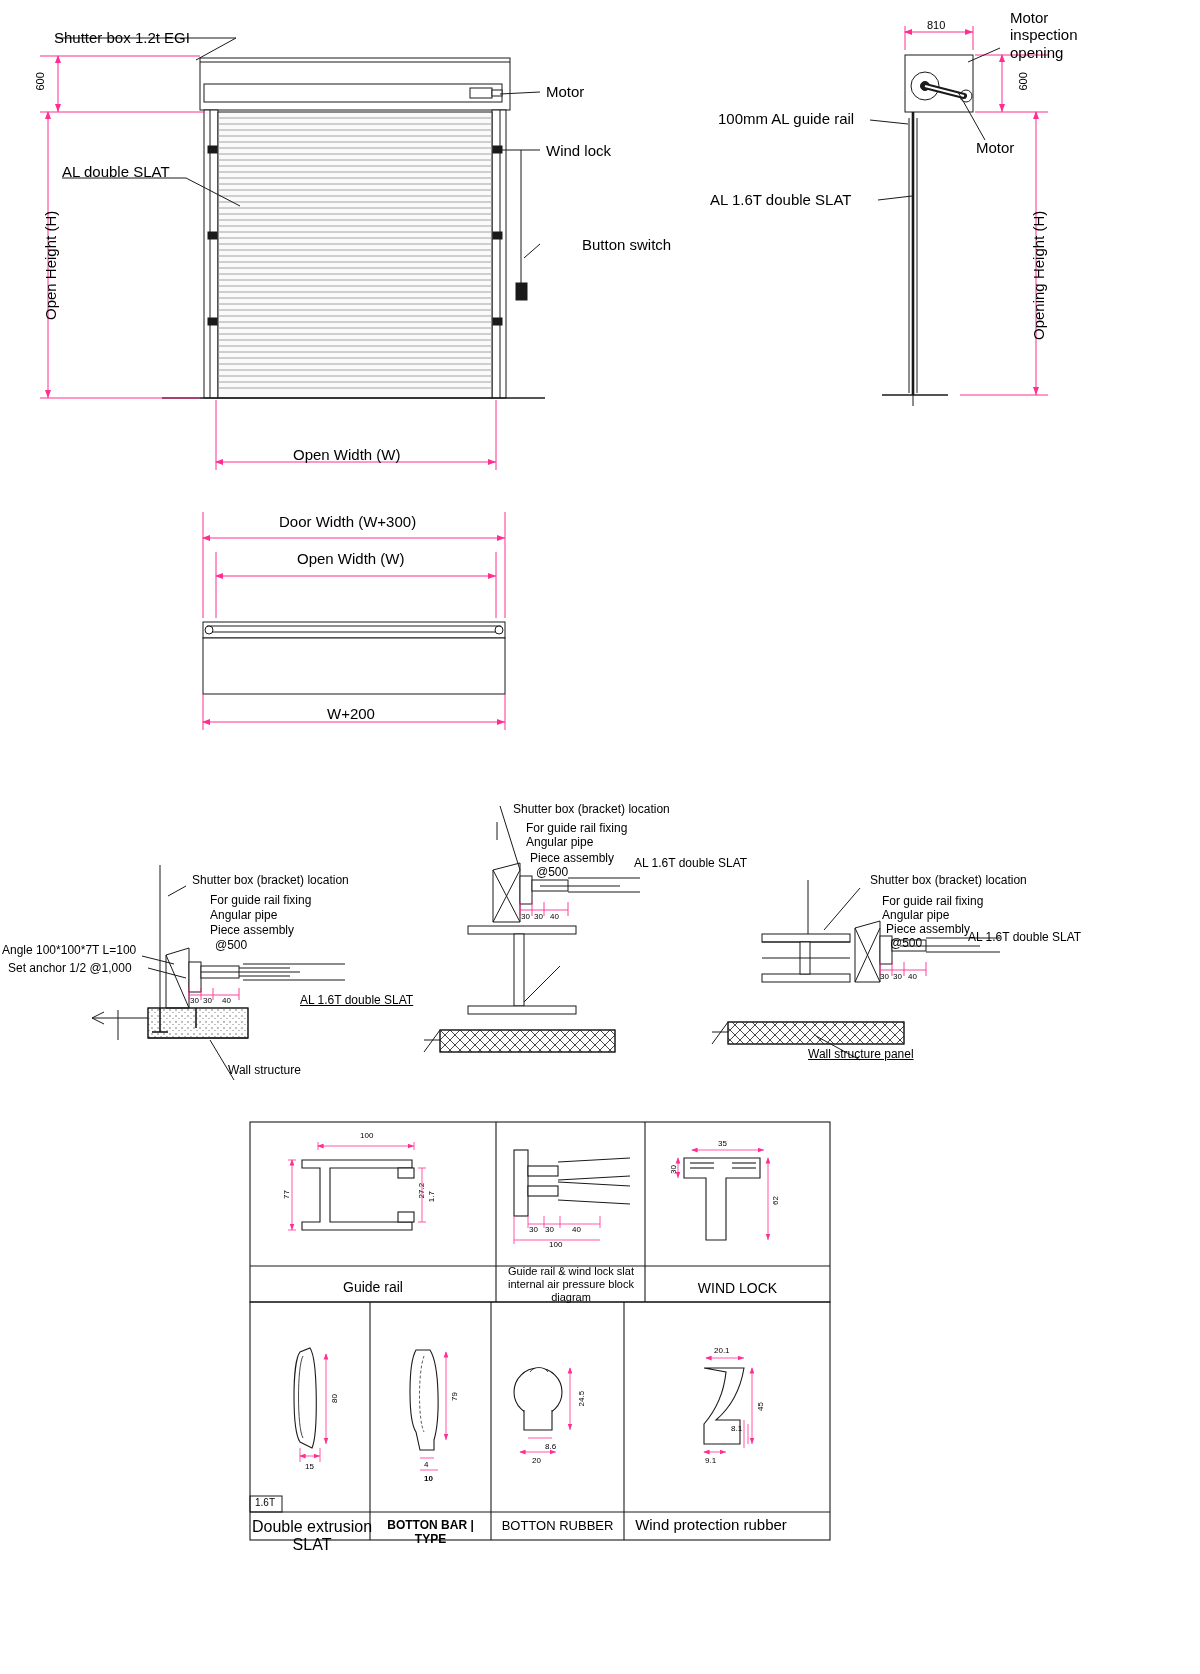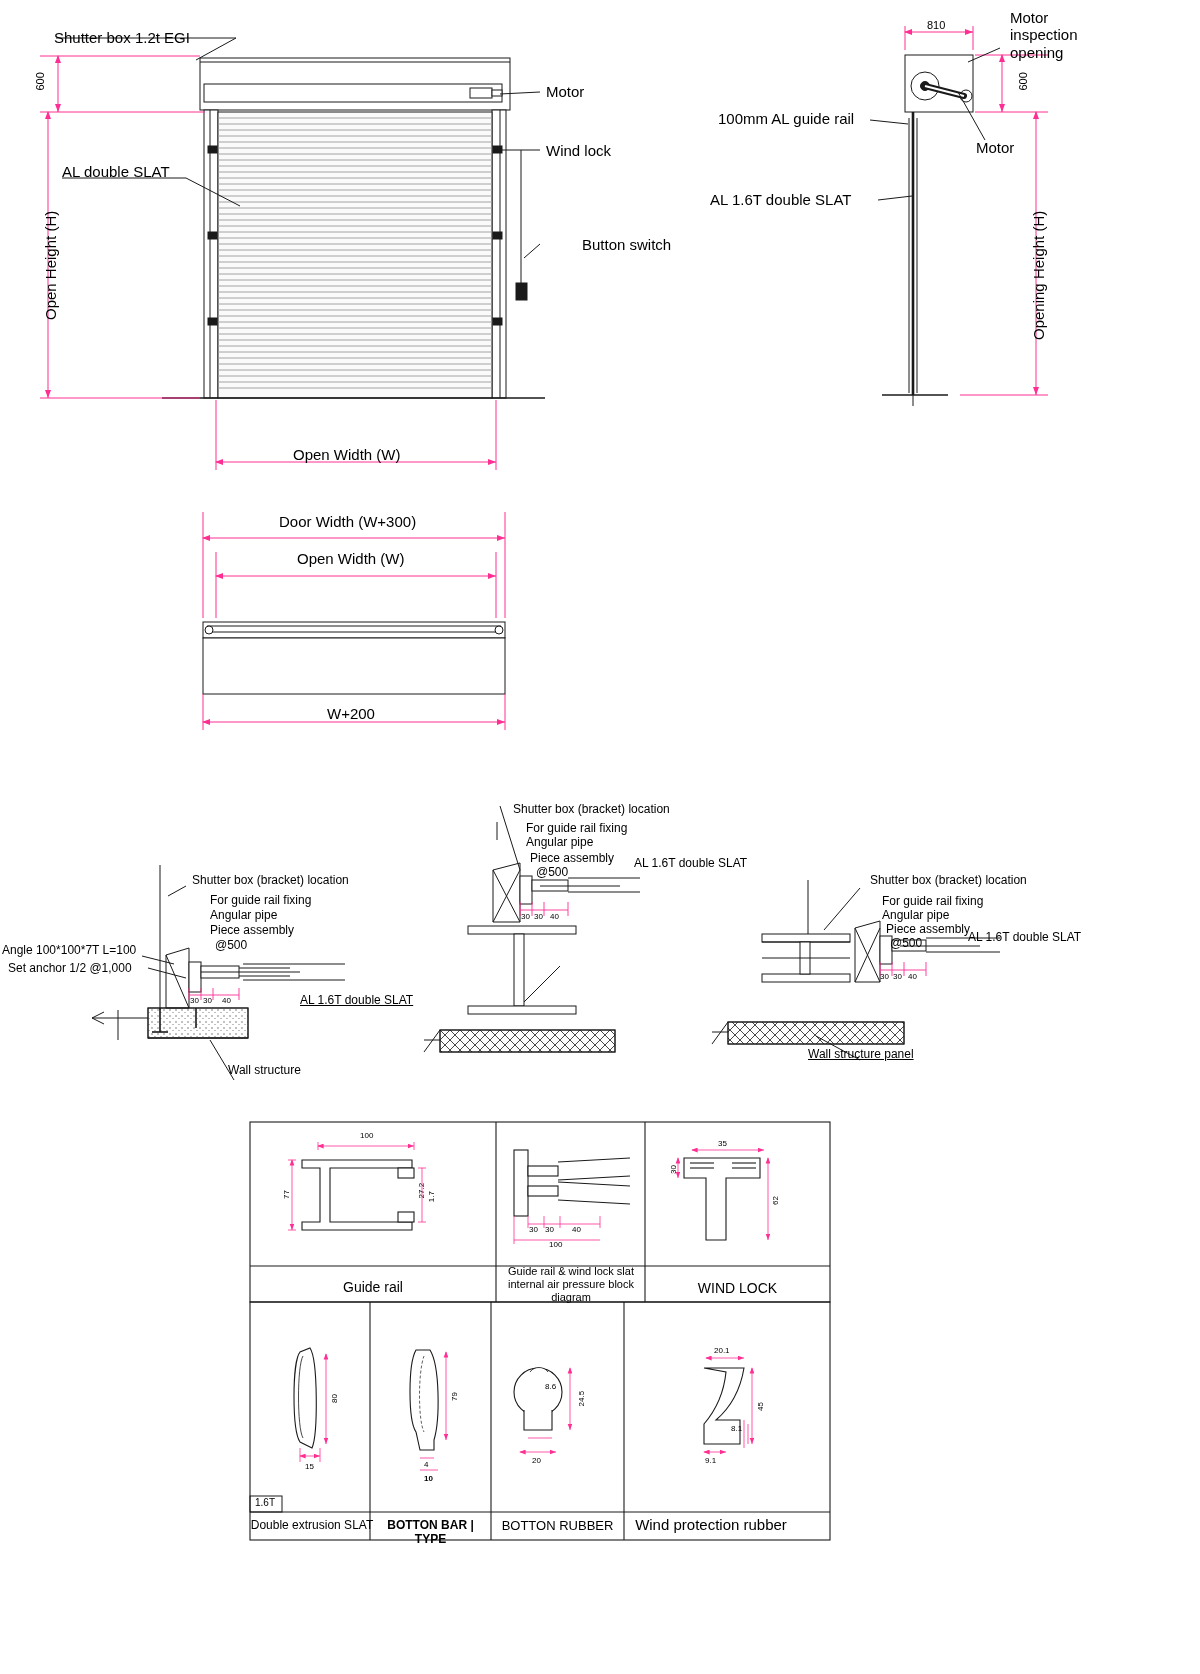--- a/index.html
+++ b/index.html
@@ -462,29 +462,29 @@
 <div class="box-label" style="left:500px; top:1265px; width:142px; font-size:11px; line-height:1.2;">Guide rail &amp; wind lock slat internal air pressure block diagram</div>
 
 <div class="lbl tiny" style="left:718px; top:1139px;">35</div>
 <div class="lbl tiny" style="left:669px; top:1165px; transform:rotate(-90deg); transform-origin:center;">30</div>
 <div class="lbl tiny" style="left:771px; top:1196px; transform:rotate(-90deg); transform-origin:center;">62</div>
 <div class="box-label" style="left:645px; top:1280px; width:185px;">WIND LOCK</div>
 
 <div class="lbl tiny" style="left:330px; top:1394px; transform:rotate(-90deg); transform-origin:center;">80</div>
 <div class="lbl tiny" style="left:305px; top:1462px;">15</div>
 <div class="lbl xs" style="left:255px; top:1497px;">1.6T</div>
-<div class="box-label" style="left:250px; top:1518px; width:124px; font-size:12px;">Double extrusion SLAT</div>
+<div class="box-label" style="left:250px; top:1518px; width:124px; font-size:16px;">Double extrusion SLAT</div>
 
 <div class="lbl tiny" style="left:450px; top:1392px; transform:rotate(-90deg); transform-origin:center;">79</div>
 <div class="lbl tiny" style="left:424px; top:1460px;">4</div>
 <div class="lbl tiny" style="left:424px; top:1474px;font-weight:bold;">10</div>
 <div class="box-label" style="left:370px; top:1518px; width:121px; font-size:12px;font-weight:bold;">BOTTON BAR | TYPE</div>
 
 <div class="lbl tiny" style="left:574px; top:1394px; transform:rotate(-90deg); transform-origin:center;">24.5</div>
-<div class="lbl tiny" style="left:533px; top:1382px;padding-left:12px;">8.6</div>
+<div class="lbl tiny" style="left:533px; top:1442px;padding-left:12px;">8.6</div>
 <div class="lbl tiny" style="left:532px; top:1456px;">20</div>
 <div class="box-label" style="left:491px; top:1518px; width:133px; font-size:13px;">BOTTON  RUBBER</div>
 
 <div class="lbl tiny" style="left:714px; top:1346px;">20.1</div>
 <div class="lbl tiny" style="left:756px; top:1402px; transform:rotate(-90deg); transform-origin:center;">45</div>
 <div class="lbl tiny" style="left:731px; top:1424px;">8.1</div>
 <div class="lbl tiny" style="left:705px; top:1456px;">9.1</div>
 <div class="box-label" style="left:624px; top:1516px; width:174px; font-size:15px;">Wind protection rubber</div>
 
 </div>

